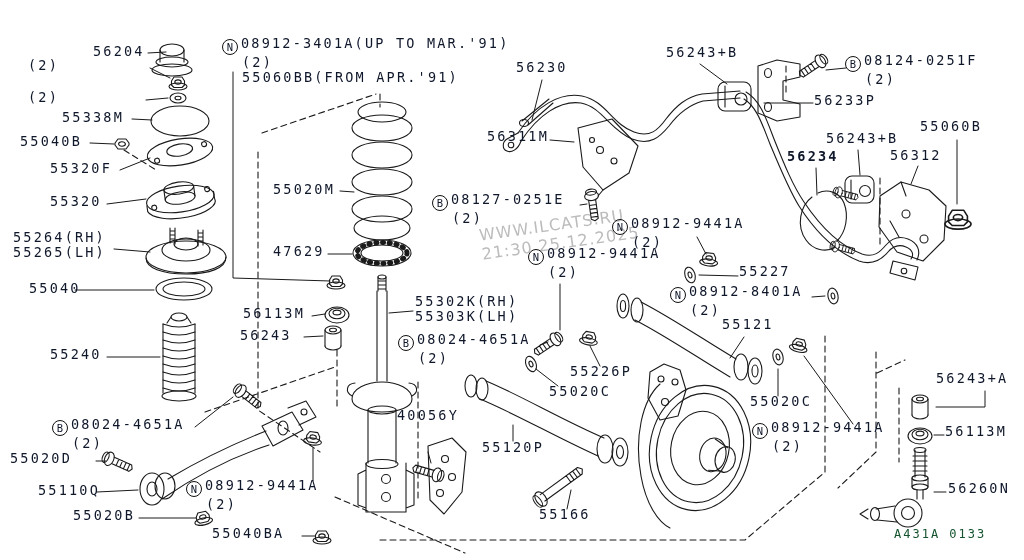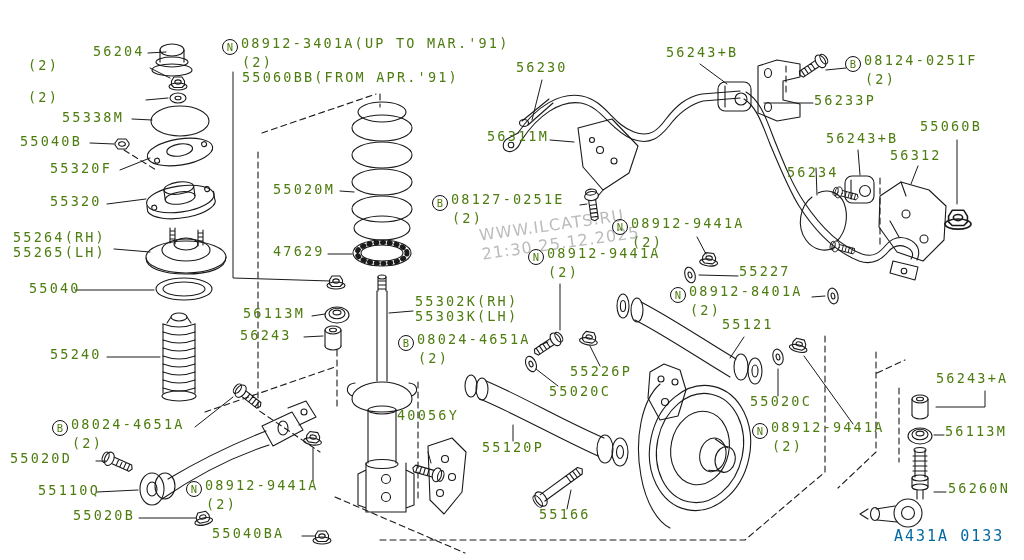--- a/index.html
+++ b/index.html
@@ -1,30 +1,30 @@
 <!DOCTYPE html>
 <html><head>
 <meta charset="utf-8">
 <style>
   html,body{margin:0;padding:0;background:#ffffff;}
   #stage{position:relative;width:1024px;height:560px;background:#ffffff;overflow:hidden;
          font-family:"DejaVu Sans Mono",monospace;}
   .art{position:absolute;left:0;top:0;}
   #labels{position:absolute;left:0;top:0;width:1024px;height:560px;}
   .plabel{position:absolute;font-size:13.5px;line-height:15px;letter-spacing:2.2px;
-          color:#4d7c0f;white-space:nowrap;}
+          color:#0f172a;white-space:nowrap;}
   .plabel .ln{display:block;}
   .plabel .ind{margin-left:20px;}
   .pfx{display:inline-block;width:16px;height:16px;line-height:14px;border:1.4px solid #111;
        border-radius:50%;text-align:center;font-size:10.5px;letter-spacing:0;margin-right:3px;
        vertical-align:-3px;box-sizing:border-box;}
   .wm{position:absolute;left:478px;top:226px;color:#bcbcbc;
       font-family:"DejaVu Sans",sans-serif;font-size:16px;line-height:19px;letter-spacing:1px;
       transform:rotate(-8deg);transform-origin:0 0;}
-  .dcode{position:absolute;left:894px;top:527px;font-size:15px;letter-spacing:2px;color:#0369a1;}
+  .dcode{position:absolute;left:894px;top:527px;font-size:12px;letter-spacing:2px;color:#14532d;}
 </style>
 </head>
 <body>
 
 <div id="stage">
 
 <svg class="art" width="1024" height="560" viewBox="0 0 1024 560" stroke="#1a1a1a" fill="none" stroke-width="1.1" stroke-linecap="round" stroke-linejoin="round">
   <defs>
     <g id="nut">
           <path d="M-7,-1 L-4,-5 L4,-5 L7,-1 L7,1 L4,5 L-4,5 L-7,1 Z"></path>
@@ -398,21 +398,21 @@
       <div class="plabel" style="left: 845px; top: 53px;">
         <span class="ln"><span class="pfx">B</span><span>08124-0251F</span></span>
         <span class="ln ind">(2)</span>
       </div>
       <div class="plabel" style="left: 814px; top: 93px;">
         <span class="ln">56233P</span>
       </div>
       <div class="plabel" style="left: 666px; top: 45px;">
         <span class="ln">56243+B</span>
       </div>
-      <div class="plabel" style="left: 787px; top: 165px;">
+      <div class="plabel" style="left: 787px; top: 149px; font-weight: bold;">
         <span class="ln">56234</span>
       </div>
       <div class="plabel" style="left: 826px; top: 131px;">
         <span class="ln">56243+B</span>
       </div>
       <div class="plabel" style="left: 920px; top: 119px;">
         <span class="ln">55060B</span>
       </div>
       <div class="plabel" style="left: 890px; top: 148px;">
         <span class="ln">56312</span>

